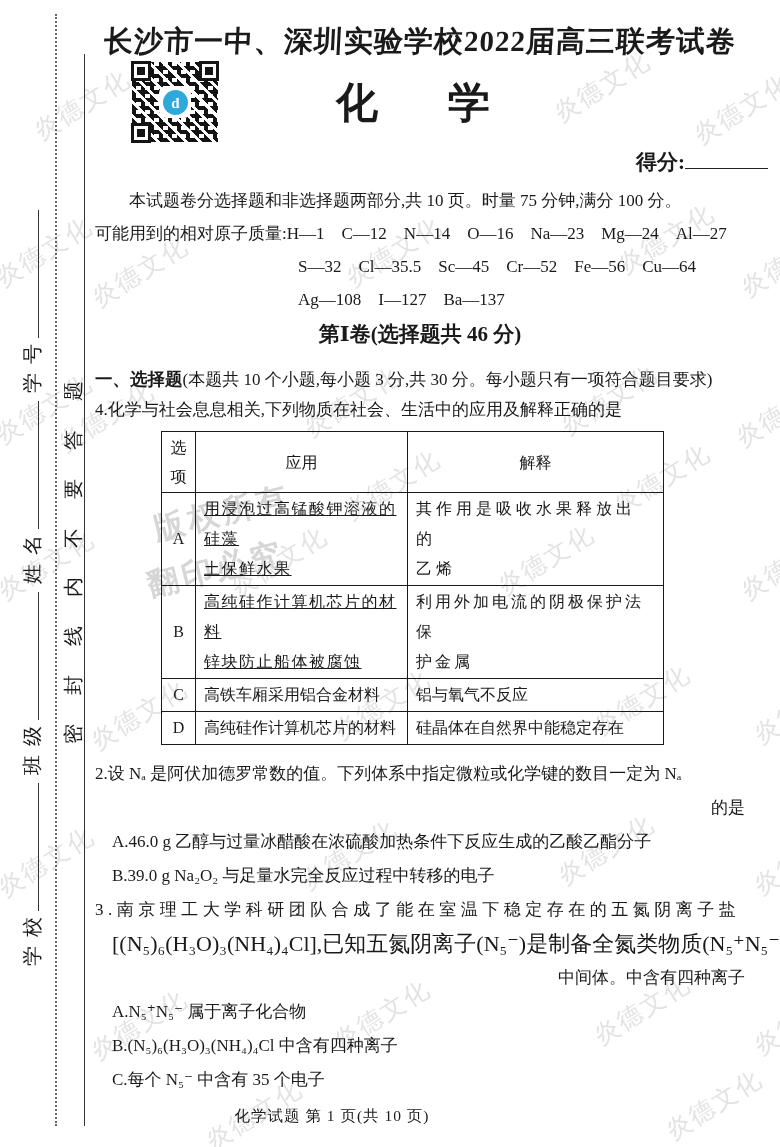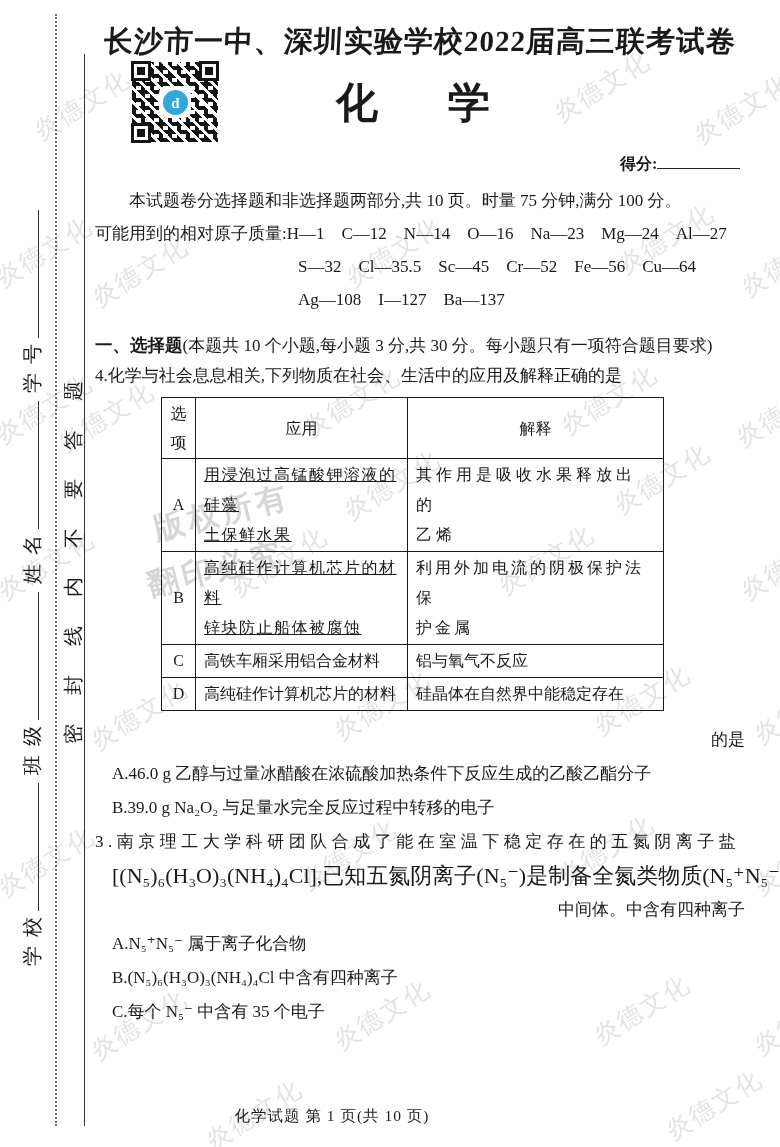--- a/index.html
+++ b/index.html
@@ -35,21 +35,21 @@
   .qf::after{content:"";position:absolute;inset:3px;background:#141414;}
   .qf.tl{left:0;top:0}.qf.tr{right:0;top:0}.qf.bl{left:0;bottom:0}
   .qlogo{position:absolute;left:28px;top:25px;width:32px;height:32px;background:#fff;
       border-radius:7px;display:flex;align-items:center;justify-content:center;}
   
   .content{position:absolute;left:95px;top:0;width:650px;z-index:1;}
   .exam-title{margin-top:22px;text-align:center;font-size:29px;font-weight:bold;
       letter-spacing:1px;white-space:nowrap;transform:skewX(-3deg);}
   .subject-title{margin-top:16px;text-align:center;font-size:42px;font-weight:600;
       letter-spacing:14px;line-height:50px;}
-  .score{position:absolute;left:620px;top:148px;font-size:16px;font-weight:bold;z-index:3;white-space:nowrap;}
+  .score{position:absolute;left:636px;top:148px;font-size:21px;font-weight:bold;z-index:3;white-space:nowrap;}
   .score-blank{display:inline-block;width:83px;height:20px;border-bottom:1.5px solid #222;}
   .intro{margin-top:56px;font-size:17px;line-height:33px;}
   .indent2{text-indent:2em;}
   .masses-cont{padding-left:203px;}
   .nowrap{white-space:nowrap;}
   .section-title{margin-top:2px;text-align:center;font-size:21px;font-weight:bold;line-height:32px;}
   .subtitle{margin-top:14px;font-size:17px;line-height:30px;white-space:nowrap;}
   .subtitle b{font-size:17.5px;}
   .qtext{font-size:17px;line-height:30px;white-space:nowrap;}
   .q1-table{border-collapse:collapse;margin:6px 0 0 66px;table-layout:fixed;}
@@ -137,20 +137,21 @@
     <div class="exam-title">长沙市一中、深圳实验学校2022届高三联考试卷</div>
     <div class="subject-title">化　学</div>
 
     <div class="intro">
       <div class="indent2 nowrap">本试题卷分选择题和非选择题两部分,共 10 页。时量 75 分钟,满分 100 分。</div>
       <div class="nowrap"><span>可能用到的相对原子质量:</span><span>H—1　C—12　N—14　O—16　Na—23　Mg—24　Al—27</span></div>
       <div class="masses-cont nowrap">S—32　Cl—35.5　Sc—45　Cr—52　Fe—56　Cu—64</div>
       <div class="masses-cont nowrap">Ag—108　I—127　Ba—137</div>
     </div>
 
+    <div class="section-title">第Ⅰ卷(选择题共 46 分)</div>
 
     <div class="subtitle"><b>一、选择题</b><span>(本题共 10 个小题,每小题 3 分,共 30 分。每小题只有一项符合题目要求)</span></div>
 
     <div class="qtext">4.化学与社会息息相关,下列物质在社会、生活中的应用及解释正确的是</div>
 
     <table class="q1-table">
       <colgroup>
           <col class="col-opt">
           <col class="col-app">
           <col class="col-exp">
@@ -182,20 +183,21 @@
       </tr>
       <tr>
         <td class="td-opt">D</td>
         <td>高纯硅作计算机芯片的材料</td>
         <td>硅晶体在自然界中能稳定存在</td>
       </tr>
     </tbody>
       </table>
 
     <div class="qblock">
+      <div class="qline">2.设 Nₐ 是阿伏加德罗常数的值。下列体系中指定微粒或化学键的数目一定为 Nₐ</div>
       <div class="wrapline">的是</div>
       <div class="opt">A.46.0 g 乙醇与过量冰醋酸在浓硫酸加热条件下反应生成的乙酸乙酯分子</div>
       <div class="opt">B.39.0 g Na₂O₂ 与足量水完全反应过程中转移的电子</div>
     </div>
 
     <div class="qblock" style="margin-top:0">
       <div class="qline spread">3.南京理工大学科研团队合成了能在室温下稳定存在的五氮阴离子盐</div>
       <div class="wrapline qline" style="font-size:22px">[(N₅)₆(H₃O)₃(NH₄)₄Cl],已知五氮阴离子(N₅⁻)是制备全氮类物质(N₅⁺N₅⁻)的重要</div>
       <div class="wrapline">中间体。中含有四种离子</div>
       <div class="opt">A.N₅⁺N₅⁻ 属于离子化合物</div>

